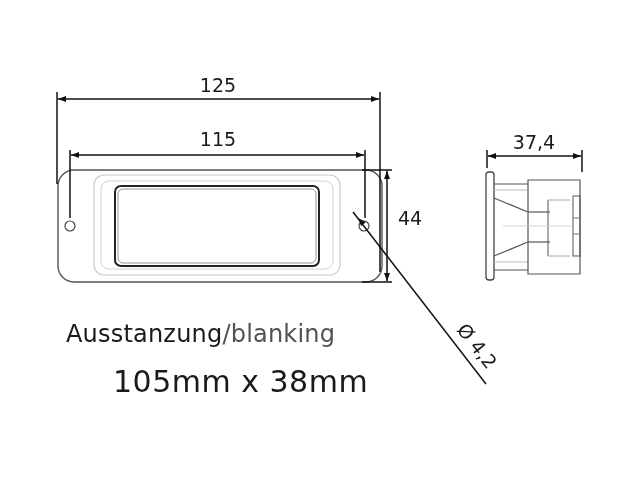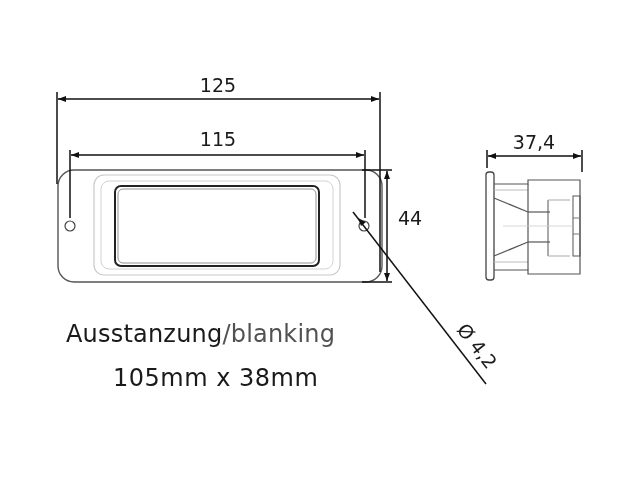--- a/index.html
+++ b/index.html
@@ -3,21 +3,21 @@
   <meta charset="utf-8">
   <style>
     html, body { margin: 0; padding: 0; background: #ffffff; }
     body { width: 640px; height: 480px; position: relative; overflow: hidden; font-family: "DejaVu Sans", sans-serif; }
     #drawing { position: absolute; left: 0; top: 0; width: 640px; height: 480px; }
     .dim-text { font-family: "DejaVu Sans", sans-serif; font-size: 19px; fill: #1a1a1a; }
     .caption { position: absolute; left: 66px; color: #1a1a1a; white-space: nowrap; }
     .caption-line1 { top: 320px; font-size: 24px; letter-spacing: 0.2px; }
     .caption-line1 .bold { font-weight: normal; font-family: "DejaVu Sans", sans-serif; }
     .caption-line1 .light { font-family: "DejaVu Sans", sans-serif; font-weight: normal; color: #333; opacity: 0.85; }
-    .caption-line2 { top: 364px; left: 113px; font-size: 24px; letter-spacing: 0.5px; }
+    .caption-line2 { top: 364px; left: 113px; font-size: 30px; letter-spacing: 0.5px; }
   </style>
 </head>
 <body>
 
 <svg id="drawing" viewBox="0 0 640 480" xmlns="http://www.w3.org/2000/svg">
 
   <g>
 
     <rect x="58" y="170" width="324" height="112" rx="16" ry="16" fill="none" stroke="#555" stroke-width="1.4"></rect>
 

